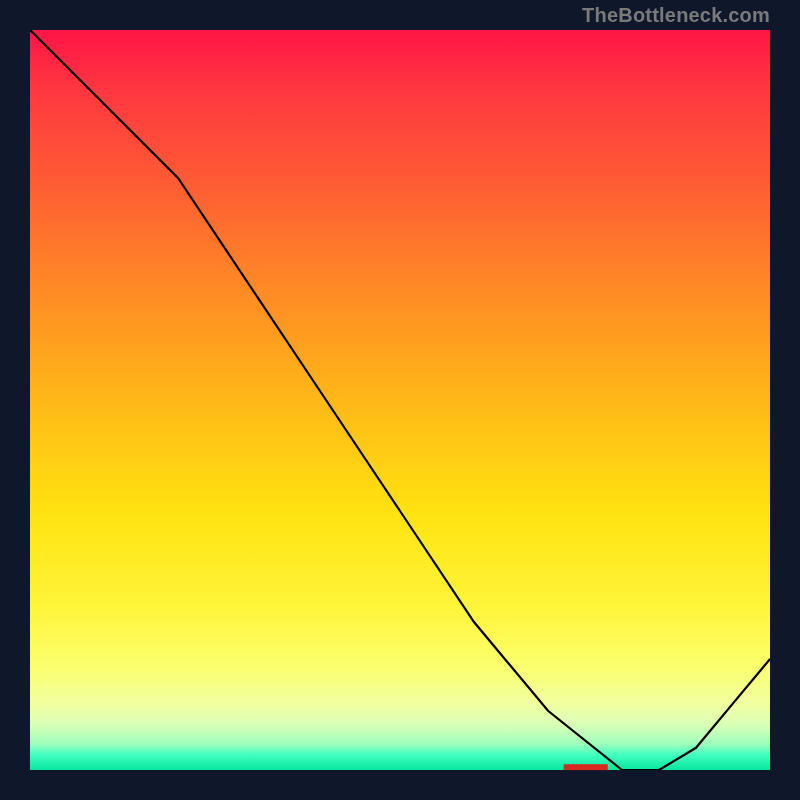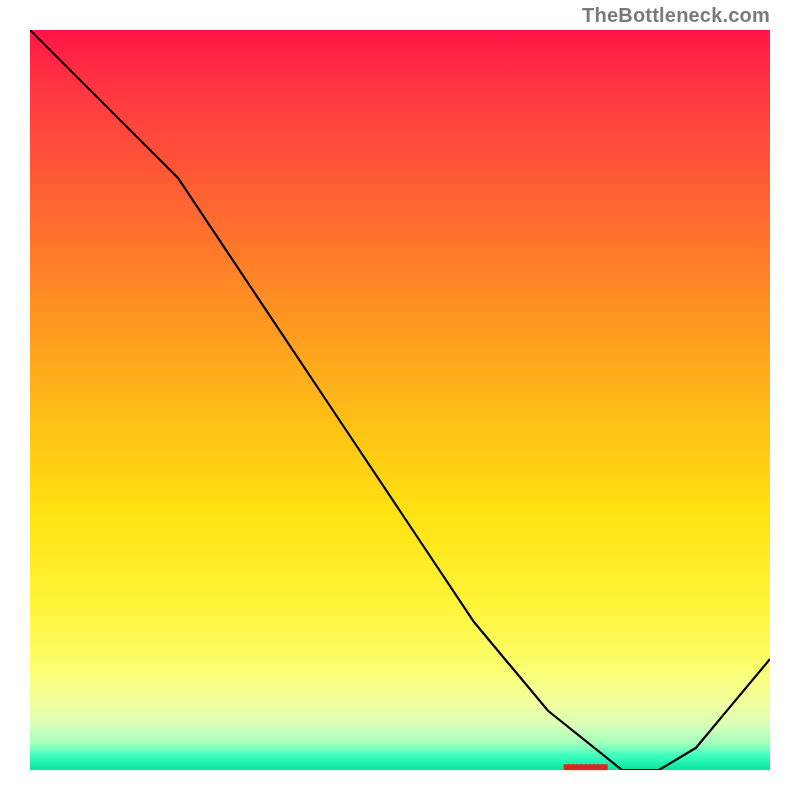--- a/index.html
+++ b/index.html
@@ -8,21 +8,21 @@
     width: 800px;
     height: 800px;
     background: #000;
     overflow: hidden;
     font-family: Arial, Helvetica, sans-serif;
   }
   .frame {
     position: relative;
     width: 800px;
     height: 800px;
-    background: #ffffff;
+    background: #0f172a;
     text-decoration: underline;
   }
   .watermark {
     position: absolute;
     top: 4px;
     right: 30px;
     color: #7a7a7a;
     font-size: 20px;
     font-weight: 600;
     letter-spacing: 0.2px;

